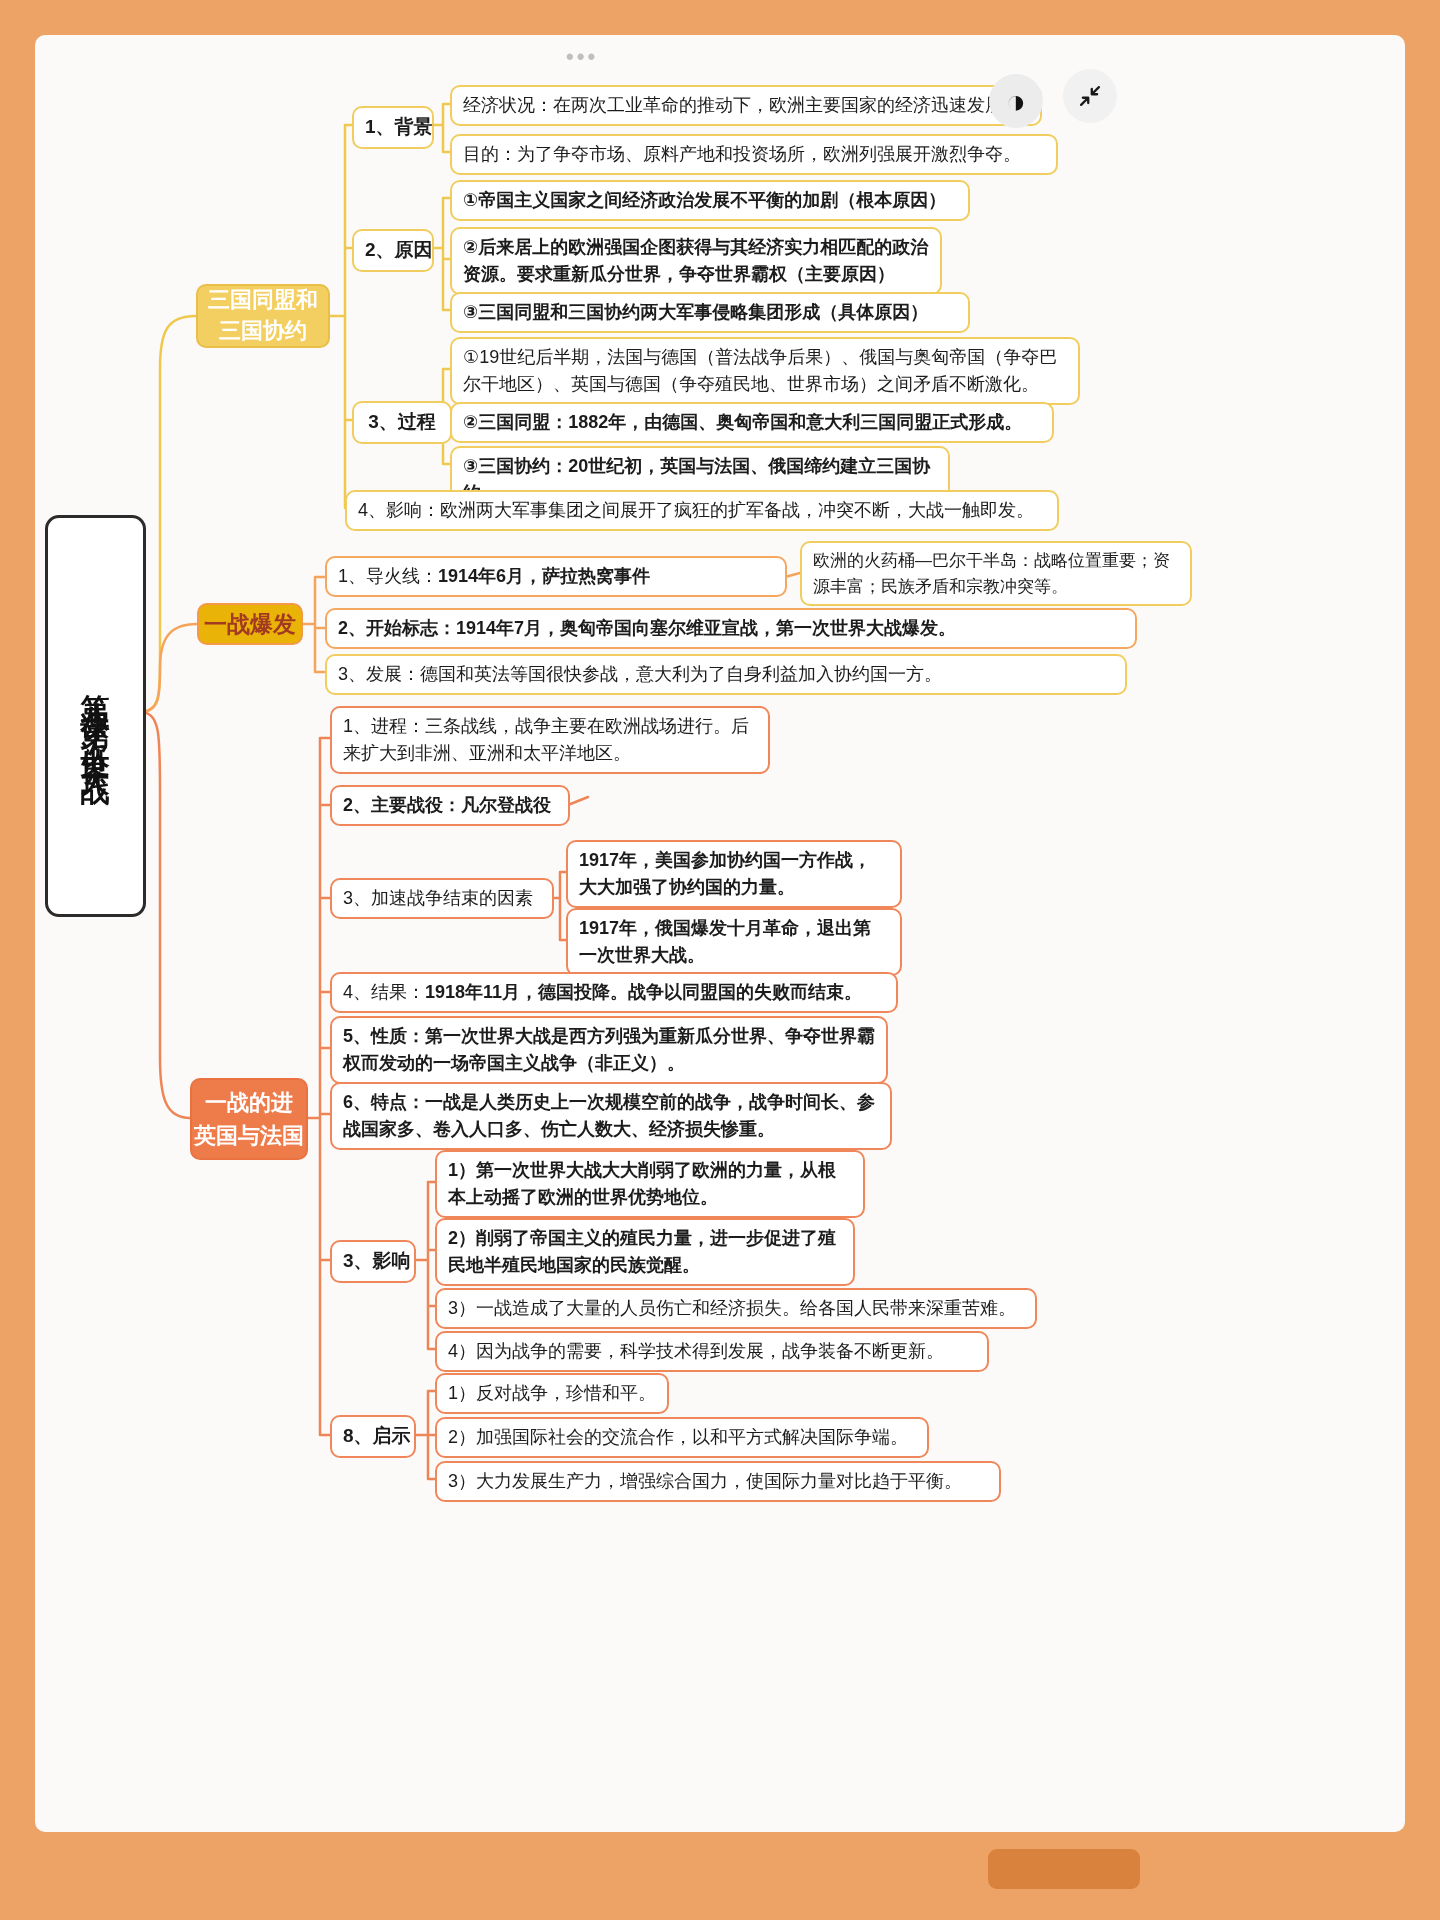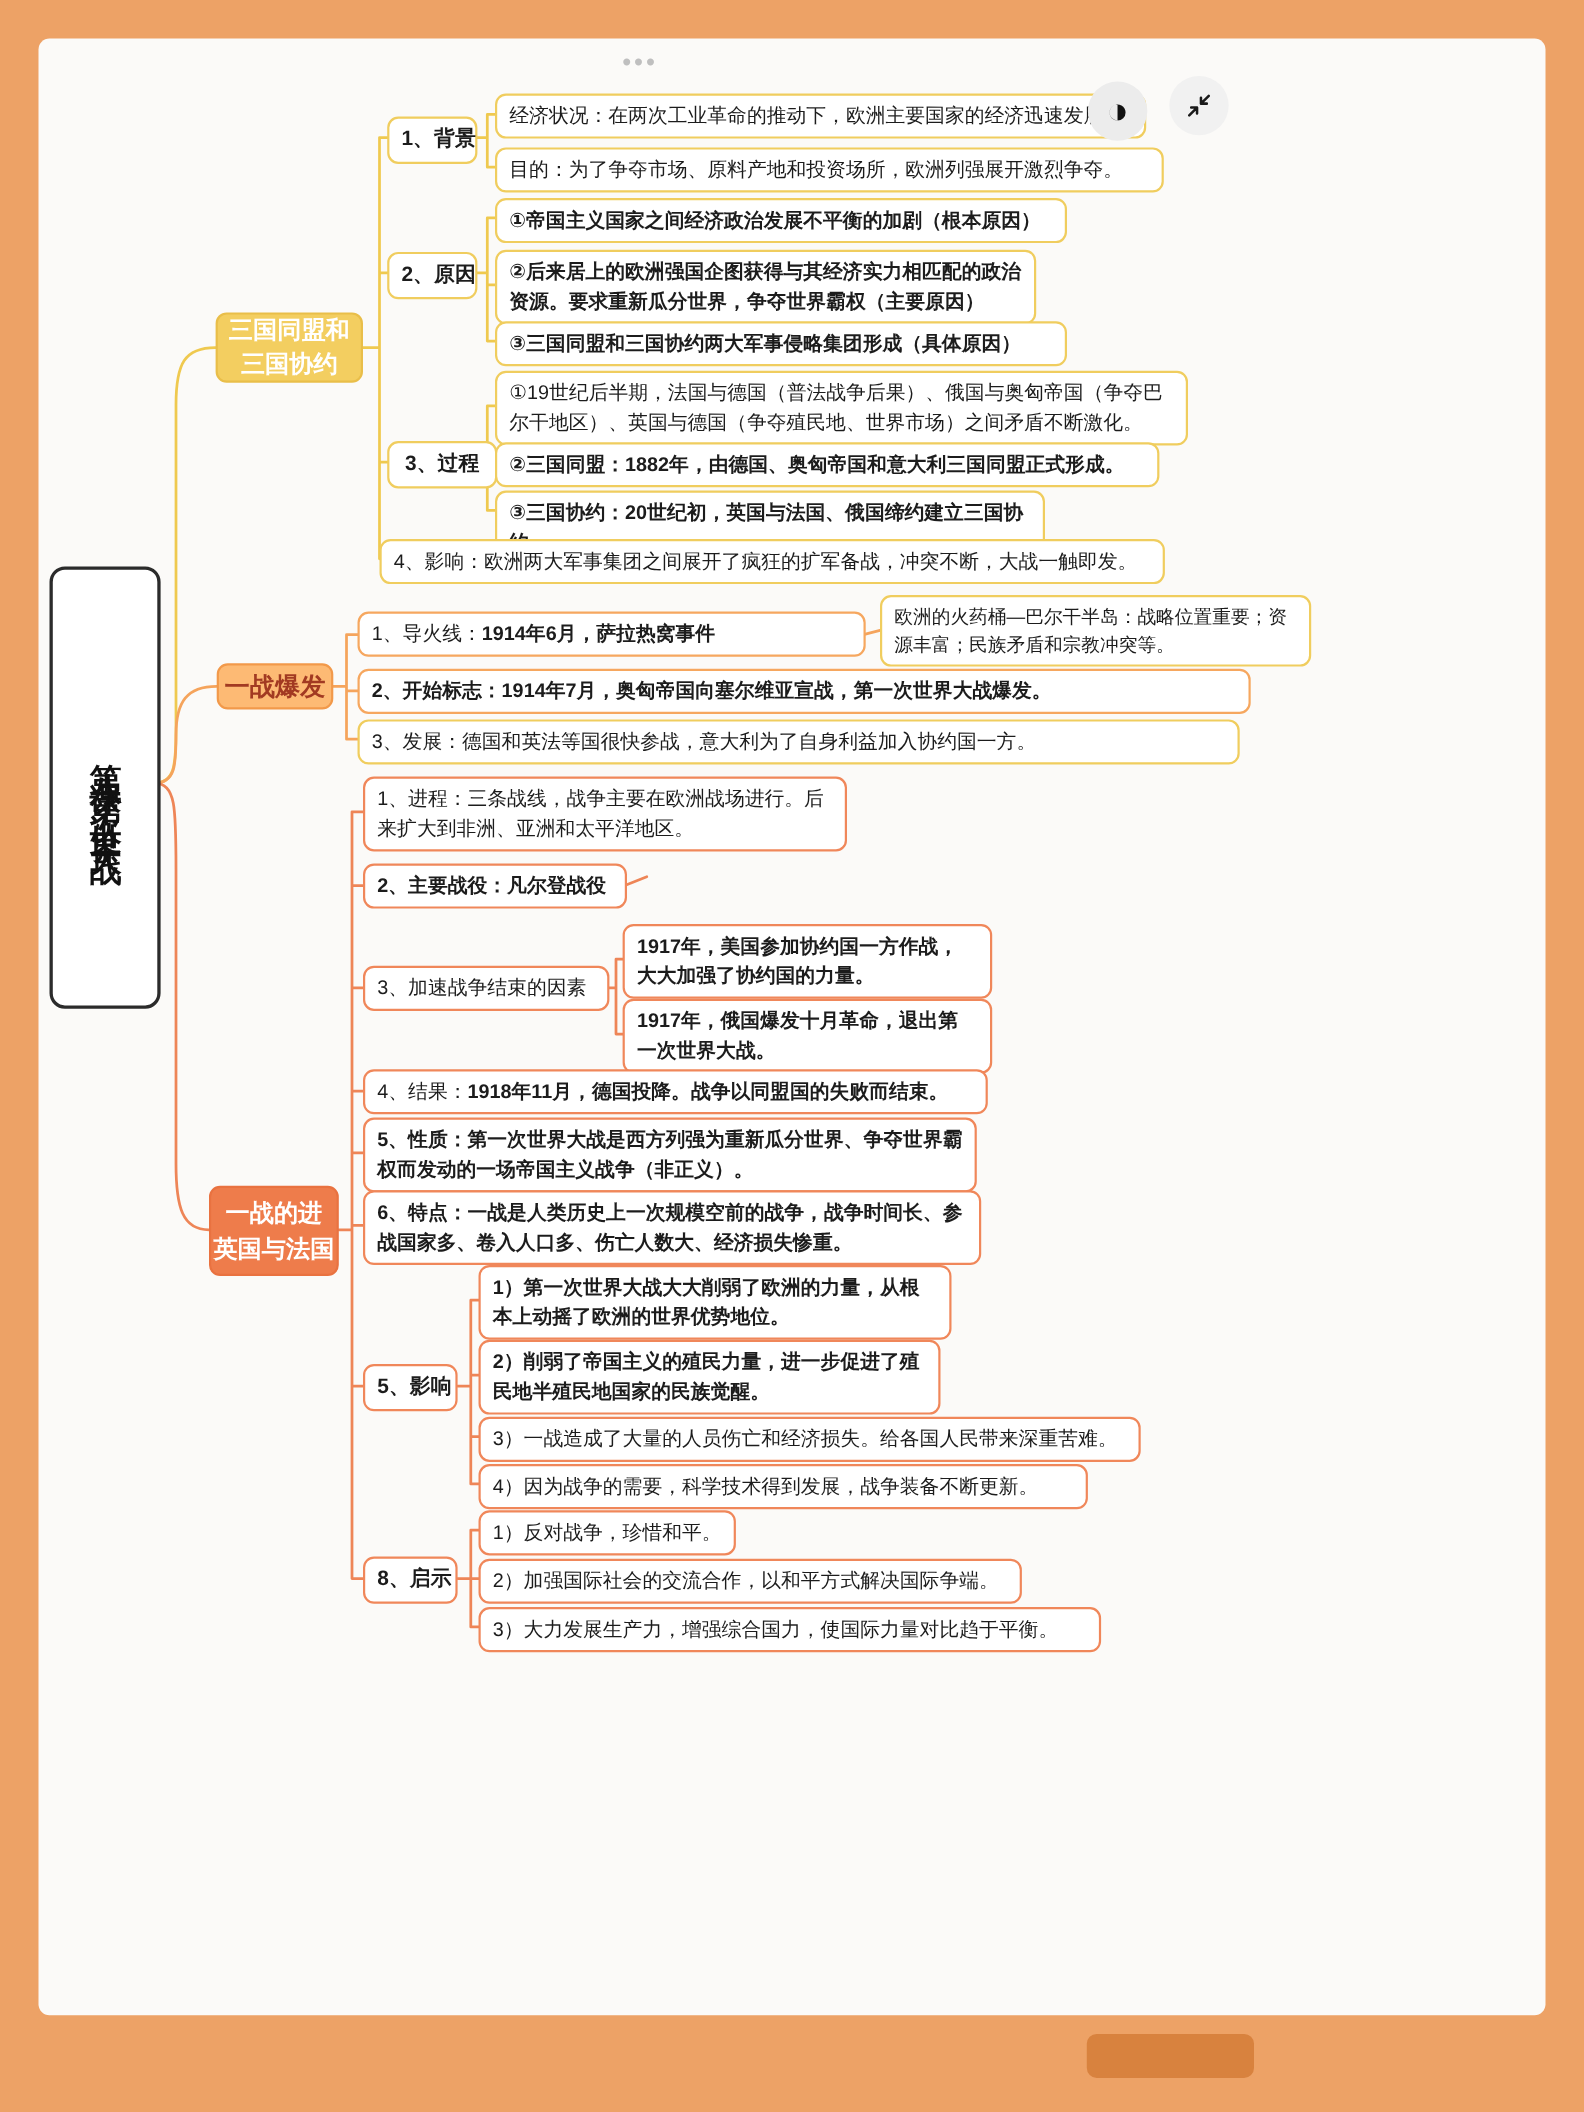--- a/index.html
+++ b/index.html
@@ -26,21 +26,21 @@
   .s{border:2.5px solid #F0875A;}
   .lab{font-weight:700;text-align:center;white-space:nowrap;font-size:19px;}
   .sm{font-size:17px;}
   .xs{font-size:16px;}
   .node{
     position:absolute;border-radius:10px;font-weight:700;text-align:center;
     z-index:2;white-space:pre-line;display:flex;align-items:center;justify-content:center;
     box-sizing:border-box;
   }
   .n1{background:#F3CE60;border:2.5px solid #E9BE49;color:#ffffff;font-size:22px;line-height:1.4;}
-  .n2{background:#fdba74;border:2.5px solid #F2994A;color:#A23A22;font-size:23px;}
+  .n2{background:#eab308;border:2.5px solid #F2994A;color:#A23A22;font-size:23px;}
   .n3{background:#EE7C4B;border:2.5px solid #E97240;color:#ffffff;font-size:22px;line-height:1.5;}
   #title-node{
     position:absolute;left:45px;top:515px;width:95px;height:396px;
     background:#ffffff;border:3.5px solid #2b2b2b;border-radius:14px;
     display:flex;align-items:center;justify-content:center;
     writing-mode:vertical-rl;text-orientation:upright;
     font-size:29px;font-weight:700;letter-spacing:9px;color:#111;z-index:2;
   }
   #dots{
     position:absolute;left:566px;top:44px;font-size:22px;letter-spacing:3px;
@@ -159,21 +159,21 @@
   <div class="box s" style="left:330px;top:972px;width:568px;">
     <span>4、结果：</span><b>1918年11月，德国投降。战争以同盟国的失败而结束。</b><span></span>
   </div>
   <div class="box s" style="left:330px;top:1016px;width:558px;">
     <span></span><b>5、性质：第一次世界大战是西方列强为重新瓜分世界、争夺世界霸权而发动的一场帝国主义战争（非正义）。</b><span></span>
   </div>
   <div class="box s" style="left:330px;top:1082px;width:562px;">
     <span></span><b>6、特点：一战是人类历史上一次规模空前的战争，战争时间长、参战国家多、卷入人口多、伤亡人数大、经济损失惨重。</b><span></span>
   </div>
 
-  <div class="box s lab" style="left:330px;top:1240px;width:86px;">5、影响</div>
+  <div class="box s lab" style="left:330px;top:1240px;width:86px;">3、影响</div>
   <div class="box s" style="left:435px;top:1150px;width:430px;">
     <span></span><b>1）第一次世界大战大大削弱了欧洲的力量，从根本上动摇了欧洲的世界优势地位。</b><span></span>
   </div>
   <div class="box s" style="left:435px;top:1218px;width:420px;">
     <span></span><b>2）削弱了帝国主义的殖民力量，进一步促进了殖民地半殖民地国家的民族觉醒。</b><span></span>
   </div>
   <div class="box s" style="left:435px;top:1288px;width:602px;">
     <span>3）一战造成了大量的人员伤亡和经济损失。给各国人民带来深重苦难。</span><b></b><span></span>
   </div>
   <div class="box s" style="left:435px;top:1331px;width:554px;">

